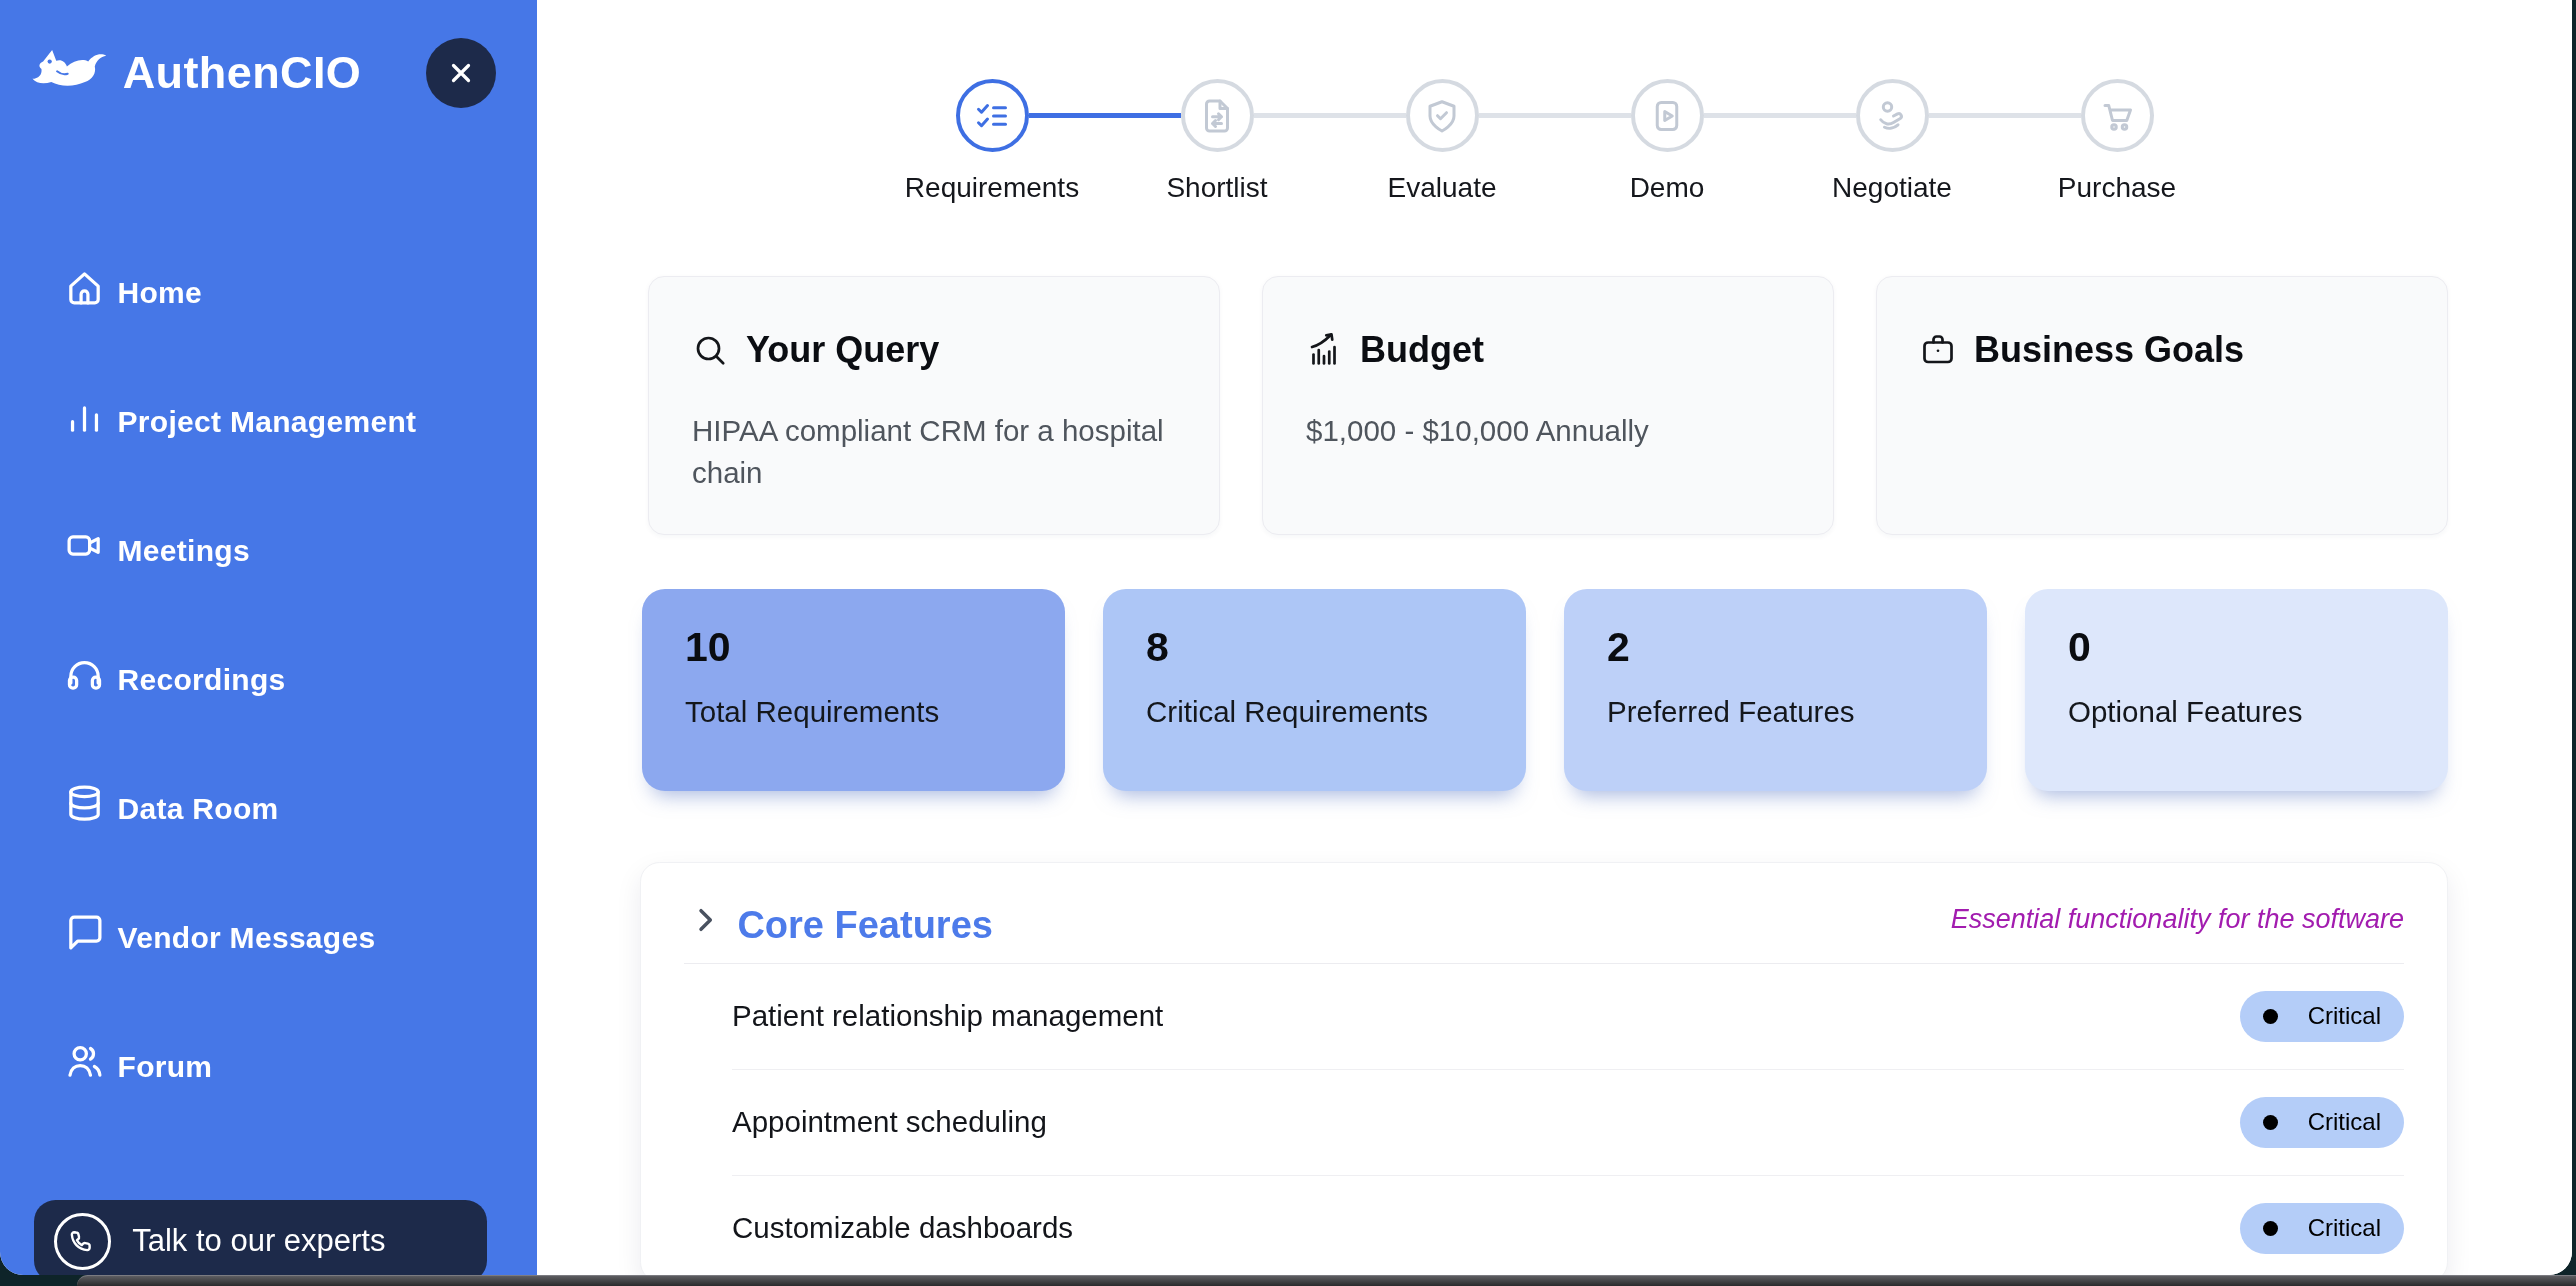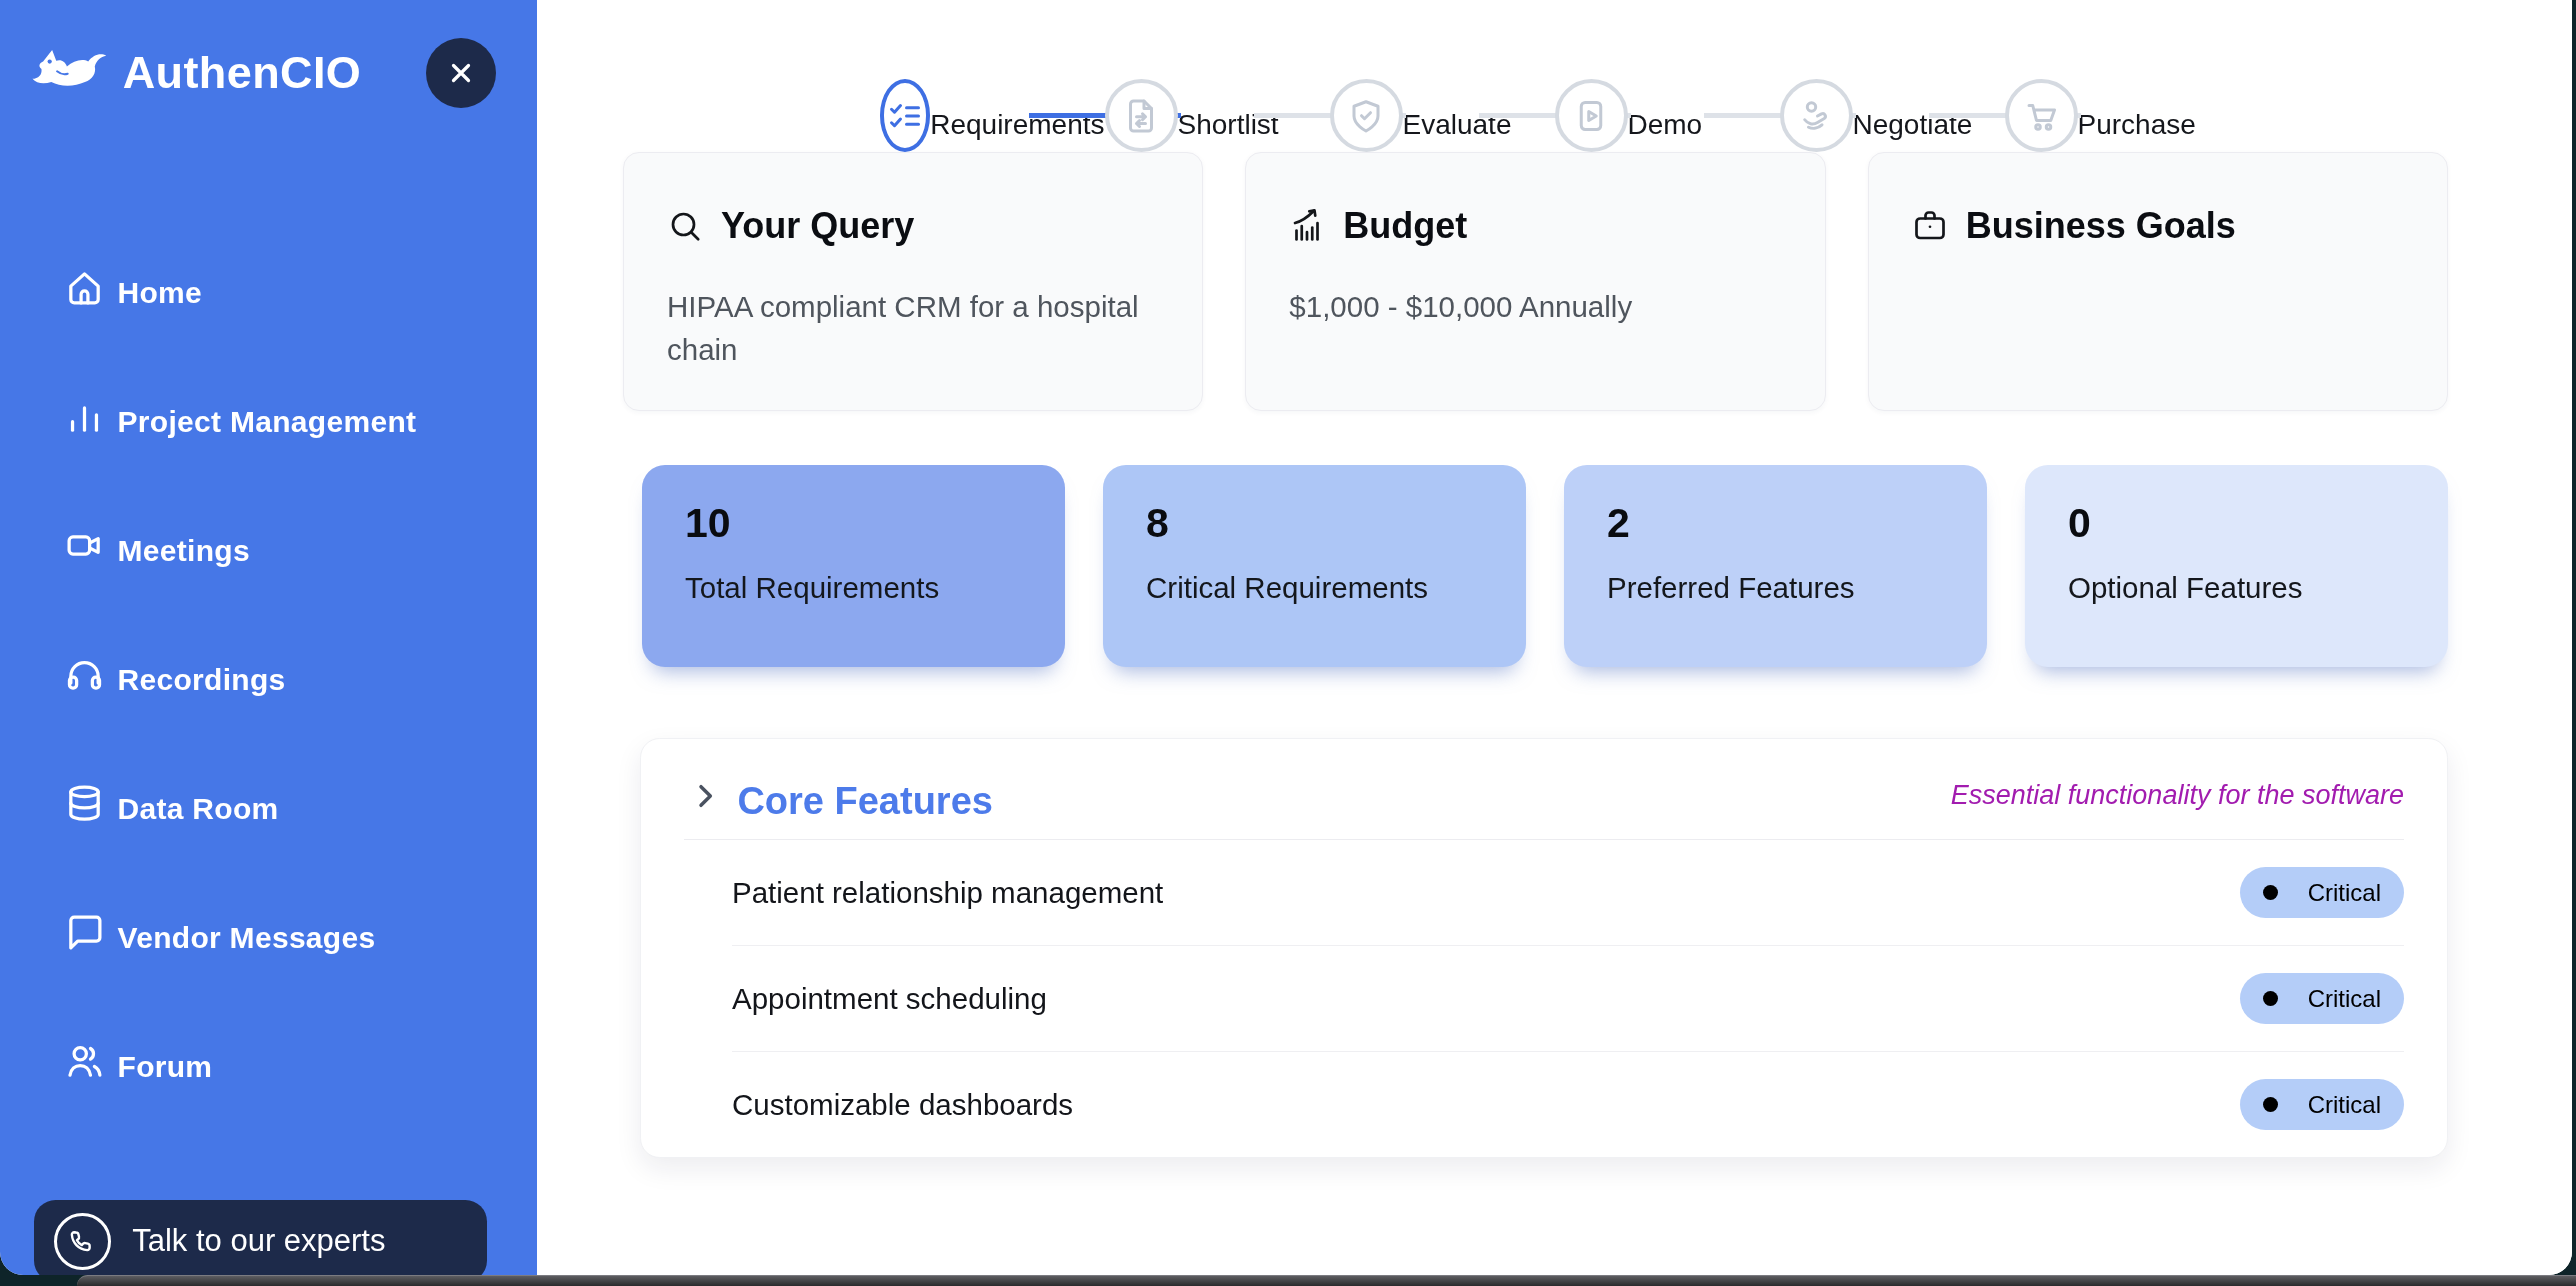--- a/index.html
+++ b/index.html
@@ -31,33 +31,33 @@
             padding:0 0 0 19.7px;color:#fff;font-size:31px;font-weight:400;cursor:pointer;
             font-family:"Liberation Sans",sans-serif;}
   .phone-ring{width:57px;height:57px;border-radius:50%;border:3.6px solid #fff;flex:none;
               display:flex;align-items:center;justify-content:center;}
   .phone-ring svg{width:29px;height:29px;stroke:#fff;stroke-width:2;fill:none;
                   stroke-linecap:round;stroke-linejoin:round;}
   
   .main{flex:1;background:#fff;position:relative;overflow:hidden;}
   
   .stepper{display:flex;justify-content:center;margin-top:79px;}
-  .step{width:225px;display:flex;flex-direction:row;align-items:center;position:relative;cursor:pointer;}
+  .step{width:225px;display:flex;flex-direction:column;align-items:center;position:relative;cursor:pointer;}
   .step + .step::before{content:"";position:absolute;top:34px;left:-76px;width:152px;height:4.5px;
                         background:#dee2e8;}
   .step.c-active::before{background:#3E6FE3;}
   .circle{width:73px;height:73px;border-radius:50%;border:4.5px solid #D5DAE1;background:#fff;
           display:flex;align-items:center;justify-content:center;position:relative;z-index:1;}
   .step.active .circle{border-color:#3E6FE3;}
   .circle svg{width:36px;height:36px;stroke:#C2C9D4;stroke-width:2;fill:none;
               stroke-linecap:round;stroke-linejoin:round;}
   .step.active .circle svg{stroke:#3E6FE3;}
   .step-label{margin-top:19.7px;font-size:28px;color:#15171c;}
   
-  .info-cards{display:flex;gap:42px;padding:0 124px 0 86px;}
+  .info-cards{display:flex;gap:42px;padding:0 124px 0 111px;margin-top:72px;}
   .info-card{flex:1;height:259px;background:#f9fafb;border:1.8px solid #ececf1;border-radius:16px;
              padding:52px 43px;box-shadow:0 1.8px 5.4px rgba(30,40,70,.04);}
   .info-title{display:flex;align-items:center;gap:18px;font-size:36px;font-weight:700;color:#0b0d12;}
   .info-title svg{width:36px;height:36px;stroke:#14161a;stroke-width:1.8;fill:none;
                   stroke-linecap:round;stroke-linejoin:round;flex:none;}
   .info-body{margin-top:39px;font-size:29.5px;color:#4f555d;line-height:1.45;}
   
   .stat-cards{display:flex;gap:38px;padding:0 124px 0 105px;margin-top:54px;}
   .stat-card{flex:1;height:202px;border-radius:23px;padding:38px 43px;
              box-shadow:0 14.3px 19.7px -10.7px rgba(96,125,198,.55);}

